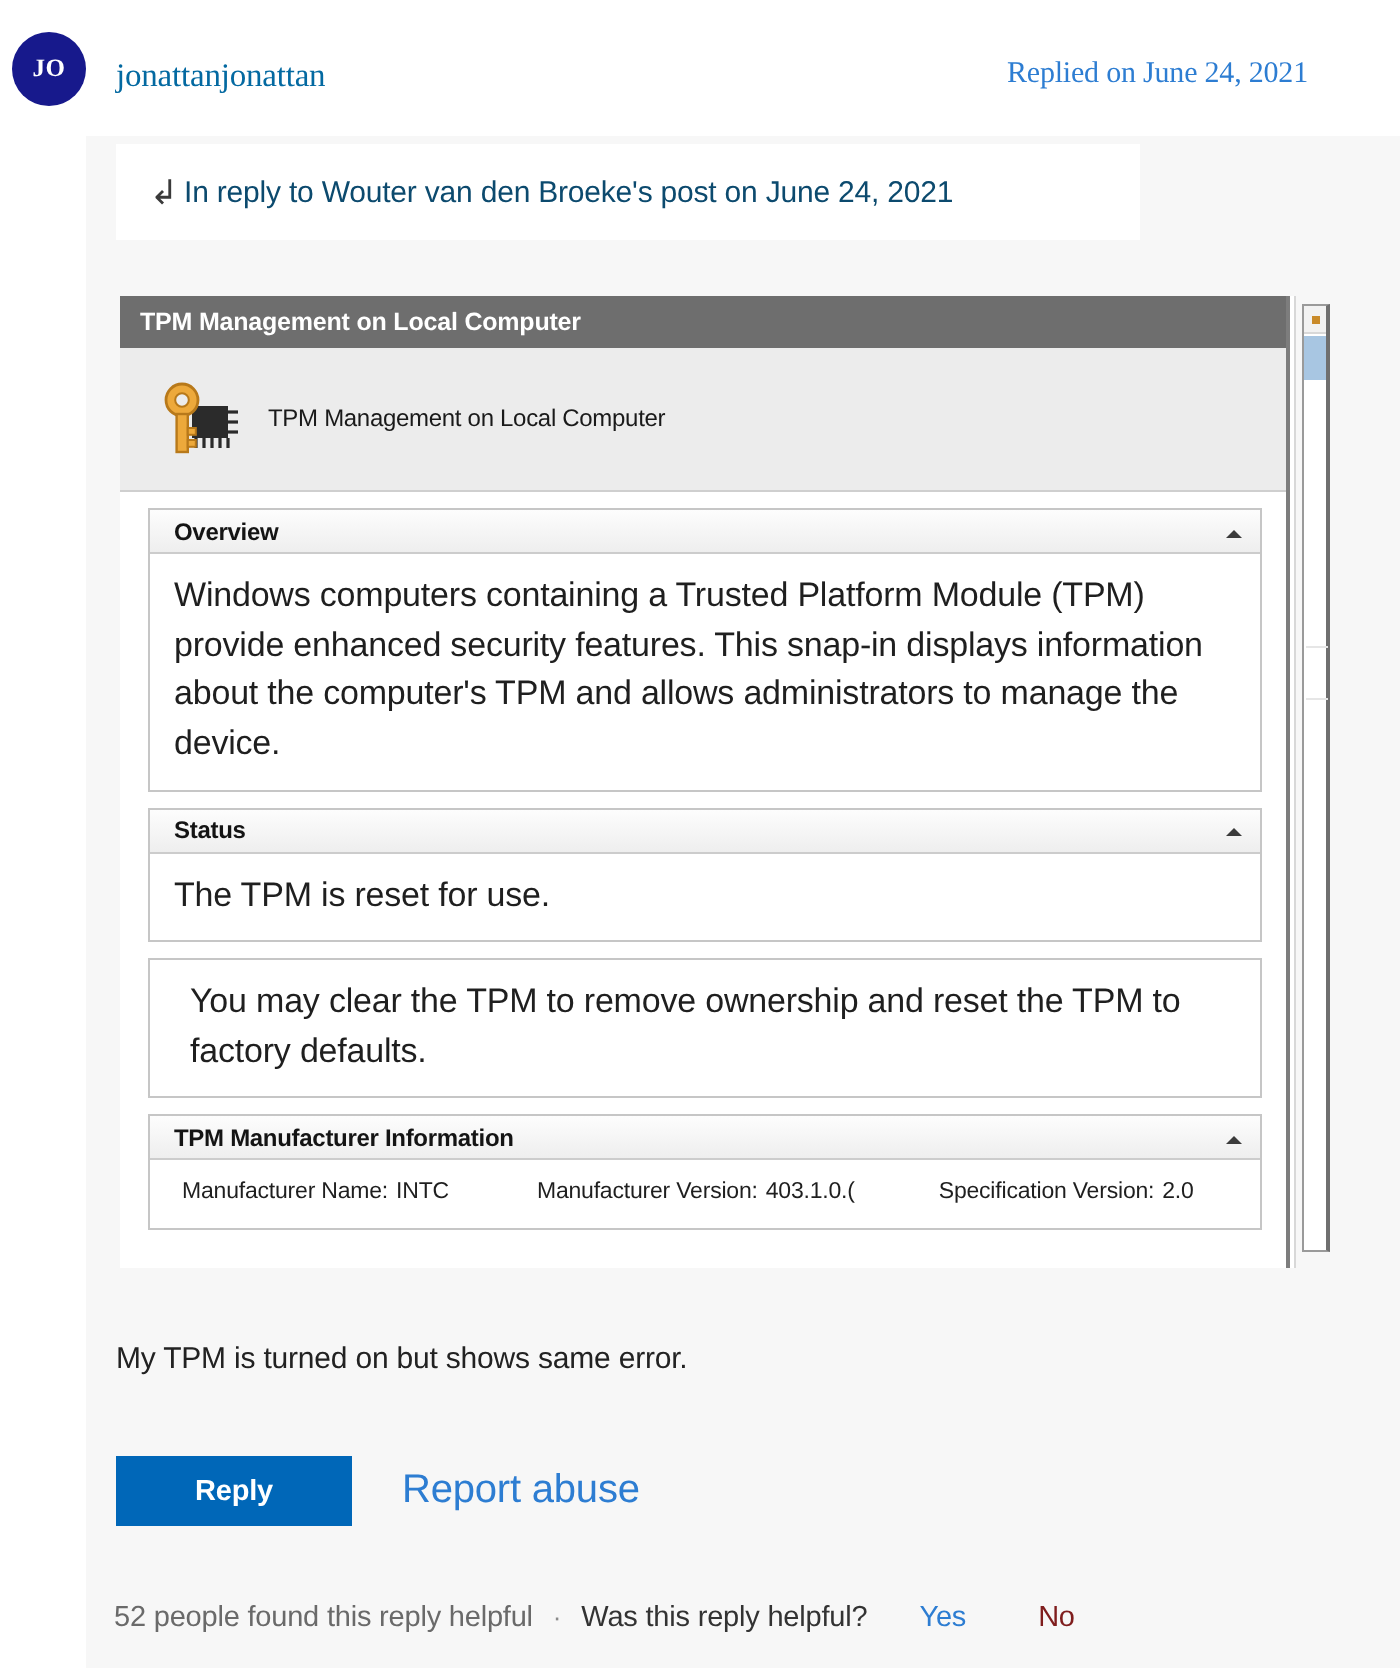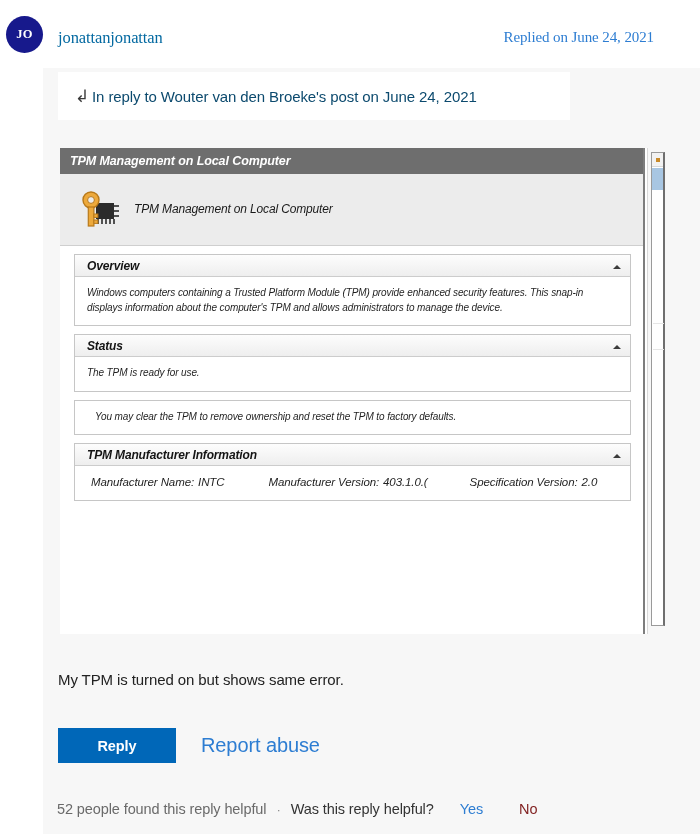--- a/index.html
+++ b/index.html
@@ -99,21 +99,20 @@
     overflow: hidden;
     font-family: "Liberation Sans", sans-serif;
   }
   .mmc-main {
     position: absolute;
     left: 0; top: 0;
     width: 585px; height: 486px;
     background: #0369a1;
     border-right: 2px solid #7d7d7d;
     box-sizing: border-box;
-    font-style: italic;
   }
   .mmc-titlebar {
     height: 26px;
     background: #6e6e6e;
     color: #ffffff;
     font-size: 12.5px;
     font-weight: bold;
     display: flex;
     align-items: center;
     padding-left: 10px;
@@ -180,21 +179,21 @@
   .collapse-icon::after {
     content: "";
     position: absolute;
     left: 1px; top: 4px;
     border-left: 4px solid transparent;
     border-right: 4px solid transparent;
     border-bottom: 4px solid #3b3b3b;
   }
   .panel-body {
     padding: 9px 12px 10px 12px;
-    font-size: 10px;
+    font-size: 17px;
     color: #1f1f1f;
     line-height: 1.45;
     letter-spacing: -0.1px;
   }
   .panel-body.indented { padding-left: 20px; }
 
   .mfg-row {
     display: flex;
     padding: 10px 12px 12px 16px;
     font-size: 11.5px;
@@ -365,21 +364,21 @@
             <span class="collapse-icon"></span>
           </div>
           <div class="panel-body">Windows computers containing a Trusted Platform Module (TPM) provide enhanced security features. This snap-in displays information about the computer's TPM and allows administrators to manage the device.</div>
         </div>
 
         <div class="panel">
           <div class="panel-head">
             <span class="panel-title">Status</span>
             <span class="collapse-icon"></span>
           </div>
-          <div class="panel-body">The TPM is ready for use.</div>
+          <div class="panel-body">The TPM is reset for use.</div>
         </div>
 
         <div class="panel">
           <div class="panel-body indented">You may clear the TPM to remove ownership and reset the TPM to factory defaults.</div>
         </div>
 
         <div class="panel">
           <div class="panel-head">
             <span class="panel-title">TPM Manufacturer Information</span>
             <span class="collapse-icon"></span>

